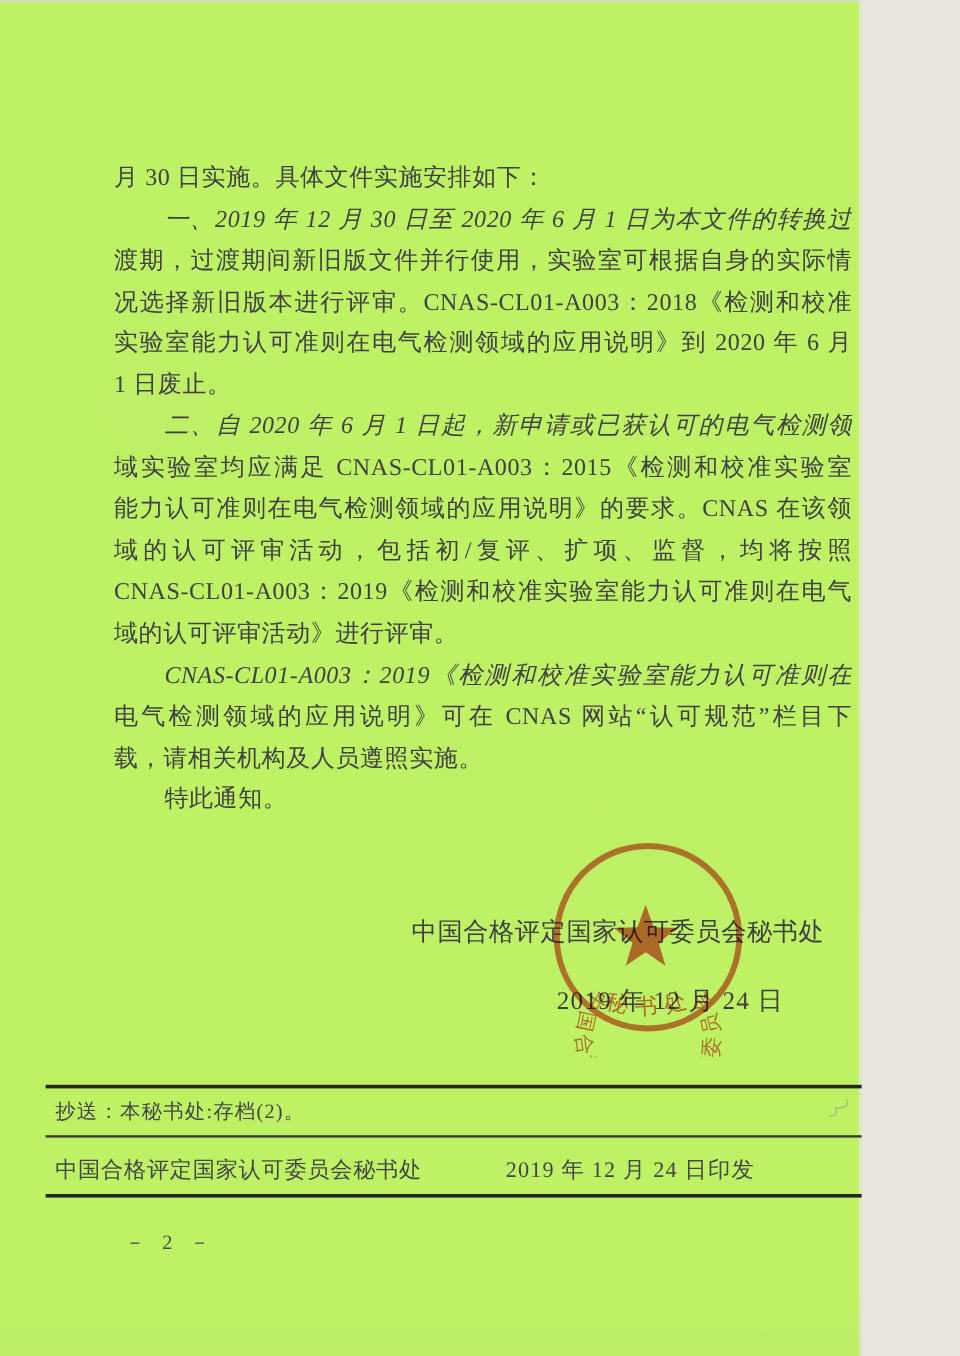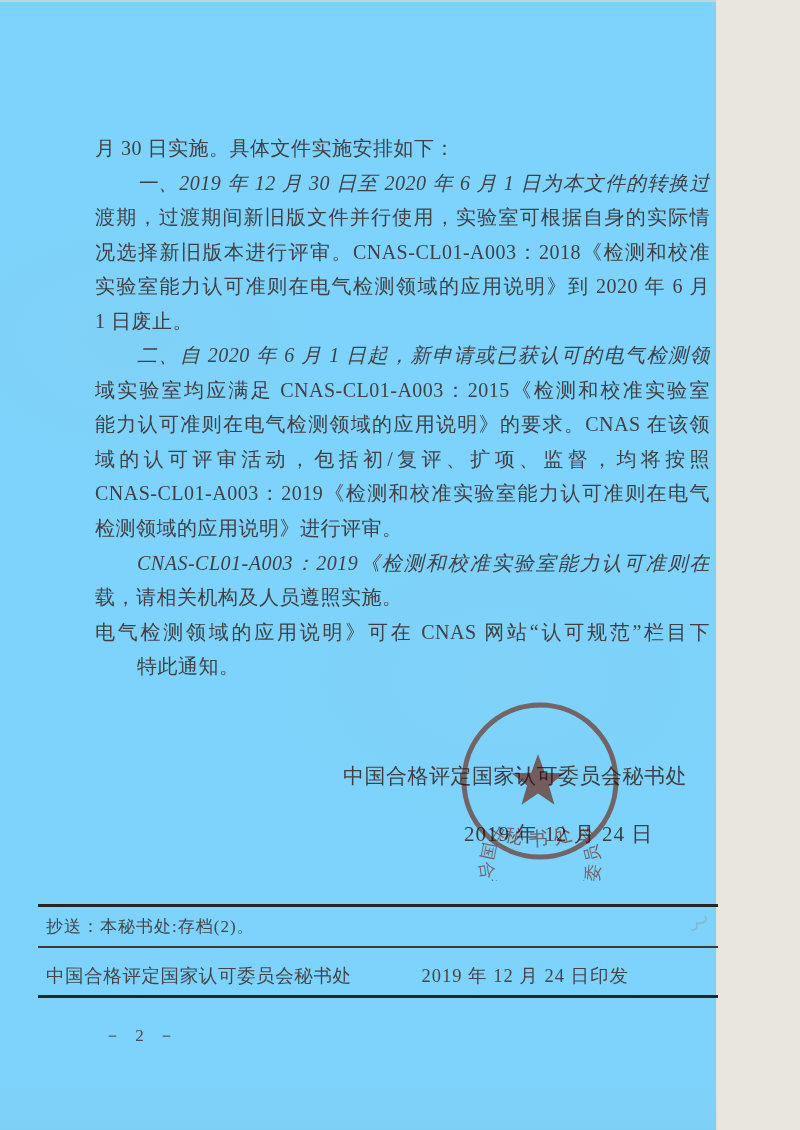--- a/index.html
+++ b/index.html
@@ -3,21 +3,21 @@
 <meta charset="utf-8">
 <style>
   html,body{margin:0;padding:0;}
   body{
     width:800px;height:1130px;
     background:#e9e6e0;
     font-family:"Liberation Serif","DejaVu Serif",serif;
   }
   .page{
     position:relative;width:718px;height:1130px;overflow:hidden;
-    background:#7dd3fc;
+    background:#bef264;
     color:#414145;
   }
   
   .edge-top{position:absolute;left:0;top:0;width:800px;height:2px;background:#d9d5cf;opacity:.75;}
   .edge-right{position:absolute;right:0;top:0;width:2px;height:1130px;background:#e7e3db;}
   .edge-bottom{position:absolute;left:0;bottom:0;width:800px;height:50px;
     background:linear-gradient(to bottom, rgba(150,140,125,0), rgba(150,140,125,.05));}
   .mottle{position:absolute;inset:0;pointer-events:none;
     background:
       radial-gradient(ellipse 300px 200px at 18% 30%, rgba(190,175,150,.05), rgba(0,0,0,0) 70%),
@@ -70,24 +70,24 @@
     <div class="tline indent fill">一、2019 年 12 月 30 日至 2020 年 6 月 1 日为本文件的转换过</div>
     <div class="tline fill">渡期，过渡期间新旧版文件并行使用，实验室可根据自身的实际情</div>
     <div class="tline fill">况选择新旧版本进行评审。CNAS-CL01-A003：2018《检测和校准</div>
     <div class="tline fill">实验室能力认可准则在电气检测领域的应用说明》到 2020 年 6 月</div>
     <div class="tline">1 日废止。</div>
     <div class="tline indent fill">二、自 2020 年 6 月 1 日起，新申请或已获认可的电气检测领</div>
     <div class="tline fill">域实验室均应满足 CNAS-CL01-A003：2015《检测和校准实验室</div>
     <div class="tline fill">能力认可准则在电气检测领域的应用说明》的要求。CNAS 在该领</div>
     <div class="tline fill">域的认可评审活动，包括初/复评、扩项、监督，均将按照</div>
     <div class="tline fill">CNAS-CL01-A003：2019《检测和校准实验室能力认可准则在电气</div>
-    <div class="tline">检测领域的应用说明》进行评审。</div>
+    <div class="tline">域的认可评审活动》进行评审。</div>
     <div class="tline indent fill">CNAS-CL01-A003：2019《检测和校准实验室能力认可准则在</div>
+    <div class="tline fill">电气检测领域的应用说明》可在 CNAS 网站“认可规范”栏目下</div>
     <div class="tline">载，请相关机构及人员遵照实施。</div>
-    <div class="tline fill">电气检测领域的应用说明》可在 CNAS 网站“认可规范”栏目下</div>
     <div class="tline indent">特此通知。</div>
   </div>
 
   <div class="sig-org">中国合格评定国家认可委员会秘书处</div>
   <div class="sig-date">2019 年 12 月 24 日</div>
 
   <svg class="seal" viewBox="0 0 200 200">
     <defs>
       <path id="ringPath" d="M 58.28 141.72 A 59 59 0 1 0 141.72 141.72" fill="none"></path>
       <path id="botPath" d="M 60 157 Q 98 171 136 157" fill="none"></path>

